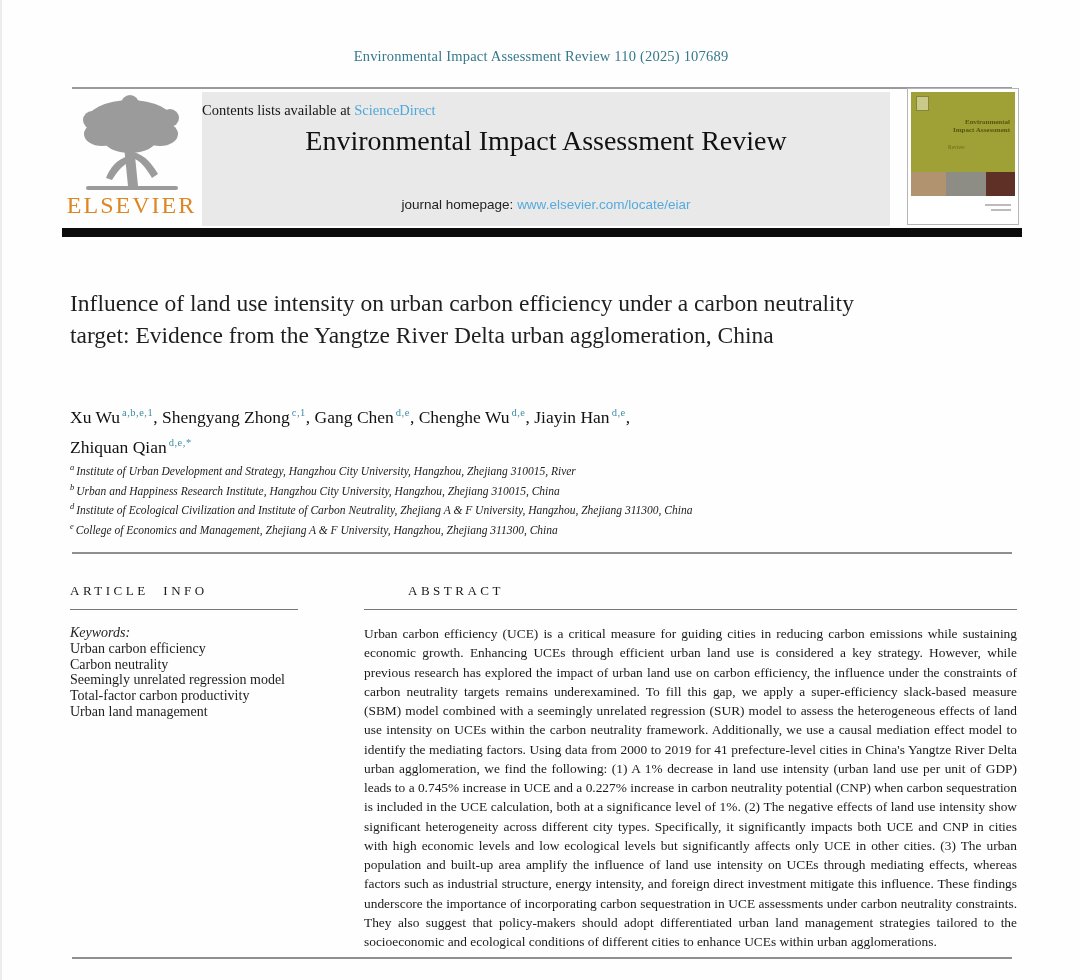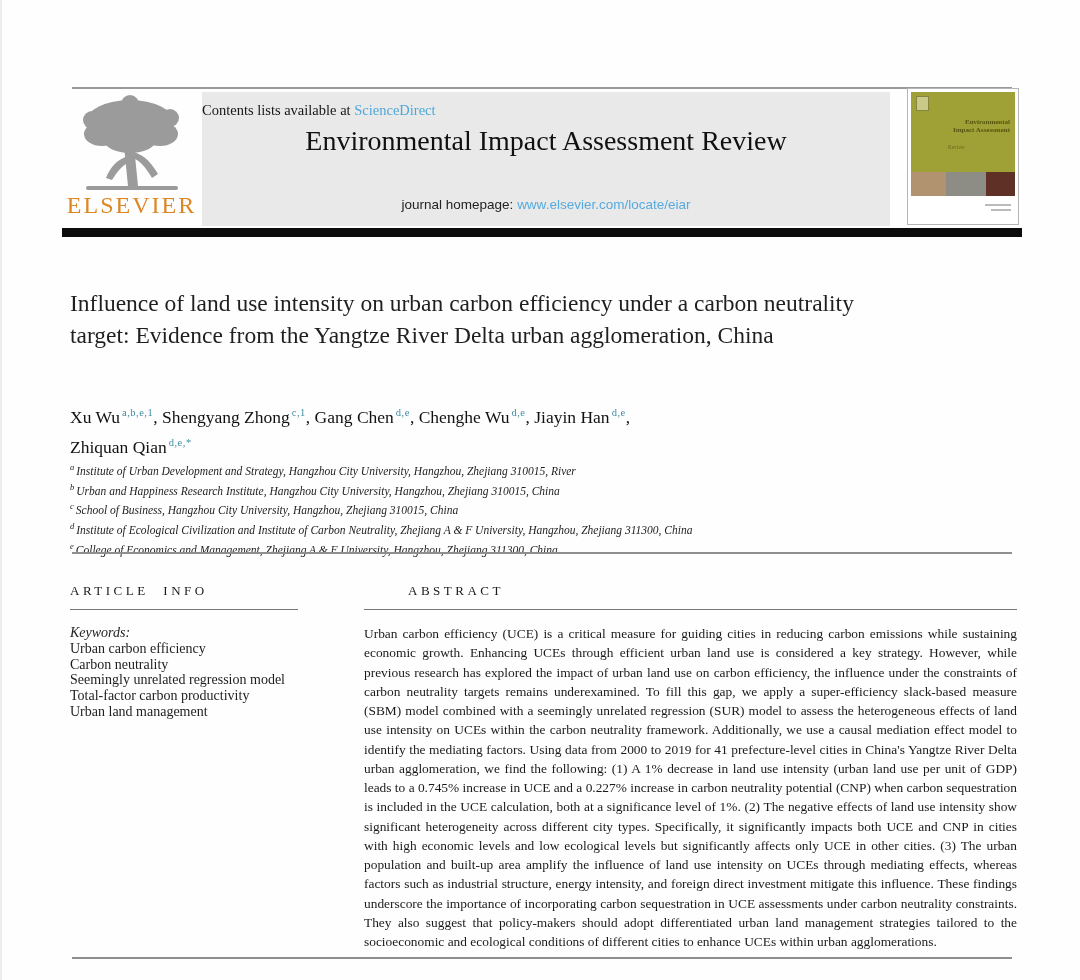--- a/index.html
+++ b/index.html
@@ -67,20 +67,21 @@
   .kw-label { font-style:italic; }
 
   .abstract { position:absolute; left:362px; top:624px; width:653px;
               font-size:13.4px; line-height:19.25px; text-align:justify; color:#1a1a1a; }
 </style>
 </head>
 <body>
 
 <div class="page">
 
+  <div class="cite">Environmental Impact Assessment Review 110 (2025) 107689</div>
 
   <div class="toprule"></div>
 
   <div class="logo-wrap">
     <svg class="logo-tree" width="120" height="100" viewBox="0 0 120 100">
       <g fill="#9b9b9b">
         <ellipse cx="58" cy="28" rx="44" ry="22"></ellipse>
         <ellipse cx="30" cy="40" rx="18" ry="12"></ellipse>
         <ellipse cx="88" cy="40" rx="18" ry="12"></ellipse>
         <ellipse cx="58" cy="46" rx="26" ry="13"></ellipse>
@@ -136,21 +137,20 @@
       <span><span>Jiayin Han</span><sup>d,e</sup><span>,</span></span>
     </div>
     <div>
       <span><span>Zhiquan Qian</span><sup>d,e,*</sup></span>
     </div>
   </div>
 
   <div class="affils">
     <div><sup>a</sup><span>Institute of Urban Development and Strategy, Hangzhou City University, Hangzhou, Zhejiang 310015, River</span></div>
     <div><sup>b</sup><span>Urban and Happiness Research Institute, Hangzhou City University, Hangzhou, Zhejiang 310015, China</span></div>
-    <div><sup>c</sup><span>School of Business, Hangzhou City University, Hangzhou, Zhejiang 310015, China</span></div>
     <div><sup>d</sup><span>Institute of Ecological Civilization and Institute of Carbon Neutrality, Zhejiang A &amp; F University, Hangzhou, Zhejiang 311300, China</span></div>
     <div><sup>e</sup><span>College of Economics and Management, Zhejiang A &amp; F University, Hangzhou, Zhejiang 311300, China</span></div>
   </div>
 
   <div class="midrule"></div>
 
   <div class="info-head">ARTICLE INFO</div>
   <div class="abs-head">ABSTRACT</div>
   <div class="info-rule"></div>
   <div class="abs-rule"></div>

